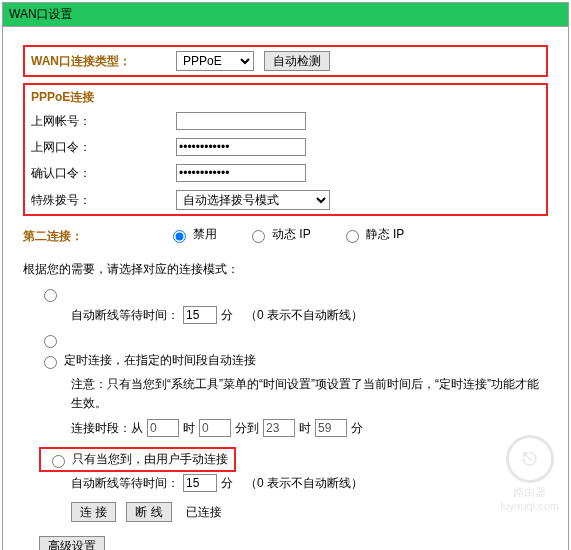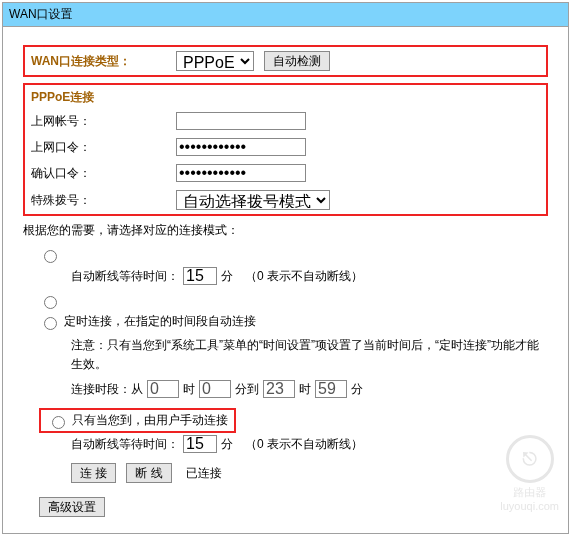--- a/index.html
+++ b/index.html
@@ -10,21 +10,21 @@
     background: #fff;
     color: #000;
     width: 571px;
   }
   .window {
     border: 1px solid #a0a0a0;
     margin: 2px;
     background: #fff;
   }
   .title-bar {
-    background: #7dd3fc;
+    background: #22c55e;
     padding: 3px 6px;
     border-bottom: 1px solid #a0a0a0;
     font-size: 12px;
   }
   .content {
     padding: 18px 20px 12px 20px;
   }
   .row {
     display: flex;
     align-items: center;
@@ -34,21 +34,21 @@
     width: 145px;
     flex-shrink: 0;
   }
   .blue-bold { color: #a16207; font-weight: bold; }
   .red-box {
     border: 2px solid #e22;
     padding: 4px 6px;
     margin-bottom: 6px;
   }
   select, input[type="text"], input[type="password"] {
-    font-size: 16px;
+    font-size: 12px;
     padding: 1px 2px;
     border: 1px solid #888;
     background: #fff;
   }
   select { height: 20px; }
   input[type="text"], input[type="password"] { height: 18px; }
   button {
     font-size: 12px;
     padding: 1px 8px;
     background: #e6e6e6;
@@ -112,20 +112,35 @@
         <input type="password" style="width: 130px;" value="••••••••••••">
       </div>
       <div class="row" style="margin-bottom:0">
         <span class="label">特殊拨号：</span>
         <select style="width:154px">
           <option>自动选择拨号模式</option>
         </select>
       </div>
     </div>
 
+    <div class="row" style="margin:10px 0 14px 0">
+      <span class="label blue-bold">第二连接：</span>
+      <label class="radio-row" style="margin-right:30px">
+        <input type="radio" name="sc" checked="" style="">
+        <span>禁用</span>
+      </label>
+      <label class="radio-row" style="margin-right:30px">
+        <input type="radio" name="sc" style="">
+        <span>动态 IP</span>
+      </label>
+      <label class="radio-row">
+        <input type="radio" name="sc" style="">
+        <span>静态 IP</span>
+      </label>
+    </div>
 
     <div style="margin-bottom:8px">根据您的需要，请选择对应的连接模式：</div>
 
     <div class="section-pad">
       <label class="radio-row">
         <input type="radio" name="mode" style="">
       </label>
       <div class="sub-indent row">
         <span>自动断线等待时间：</span>
         <input type="text" style="width: 34px; margin: 0px 4px;" value="15">

